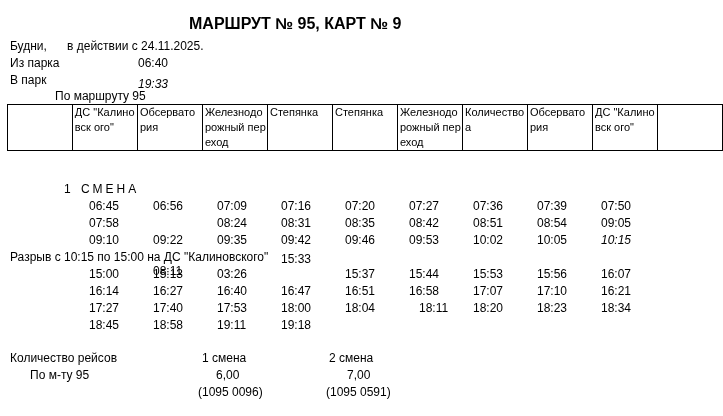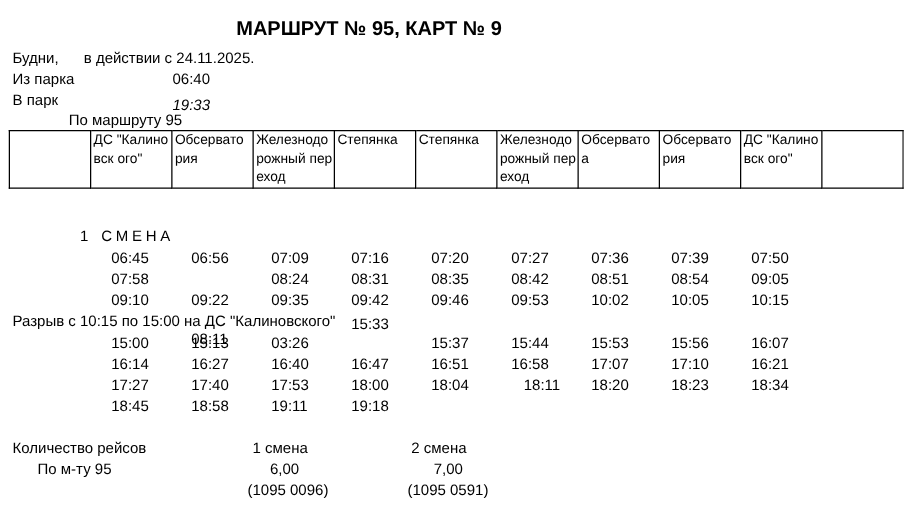--- a/index.html
+++ b/index.html
@@ -39,21 +39,21 @@
 <table class="grid">
   <tbody>
       <tr class="head">
     <td></td>
     <td>ДС "Калиновск ого"</td>
     <td>Обсервато рия</td>
     <td>Железнодо рожный переход</td>
     <td>Степянка</td>
     <td>Степянка</td>
     <td>Железнодо рожный переход</td>
-    <td>Обсервато а</td>
+    <td>Количество а</td>
     <td>Обсервато рия</td>
     <td>ДС "Калиновск ого"</td>
     <td></td>
   </tr>
 </tbody>
   </table>
 
 <div class="abs" style="left:64px; top:182px;">1</div>
 <div class="abs shift" style="left:81px; top:182px;">СМЕНА</div>
 
@@ -77,21 +77,21 @@
     <div class="t" style="left: 537px; top: 216px;">08:54</div>
     <div class="t" style="left: 601px; top: 216px;">09:05</div>
     <div class="t" style="left: 89px; top: 233px;">09:10</div>
     <div class="t" style="left: 153px; top: 233px;">09:22</div>
     <div class="t" style="left: 217px; top: 233px;">09:35</div>
     <div class="t" style="left: 281px; top: 233px;">09:42</div>
     <div class="t" style="left: 345px; top: 233px;">09:46</div>
     <div class="t" style="left: 409px; top: 233px;">09:53</div>
     <div class="t" style="left: 473px; top: 233px;">10:02</div>
     <div class="t" style="left: 537px; top: 233px;">10:05</div>
-    <div class="t" style="left: 601px; top: 233px;">10:15</div>
+    <div class="t" style="left: 601px; top: 233px; font-style: italic;">10:15</div>
   </div>
 
 <div class="abs" style="left:10px; top:250px;">Разрыв с 10:15 по 15:00 на ДС "Калиновского"</div>
 
 <div id="times2">
     <div class="t" style="left: 89px; top: 267px;">15:00</div>
     <div class="t" style="left: 153px; top: 267px;">15:13</div>
     <div class="t" style="left: 217px; top: 267px;">03:26</div>
     <div class="t" style="left: 281px; top: 252px;">15:33</div>
     <div class="t" style="left: 345px; top: 267px;">15:37</div>

